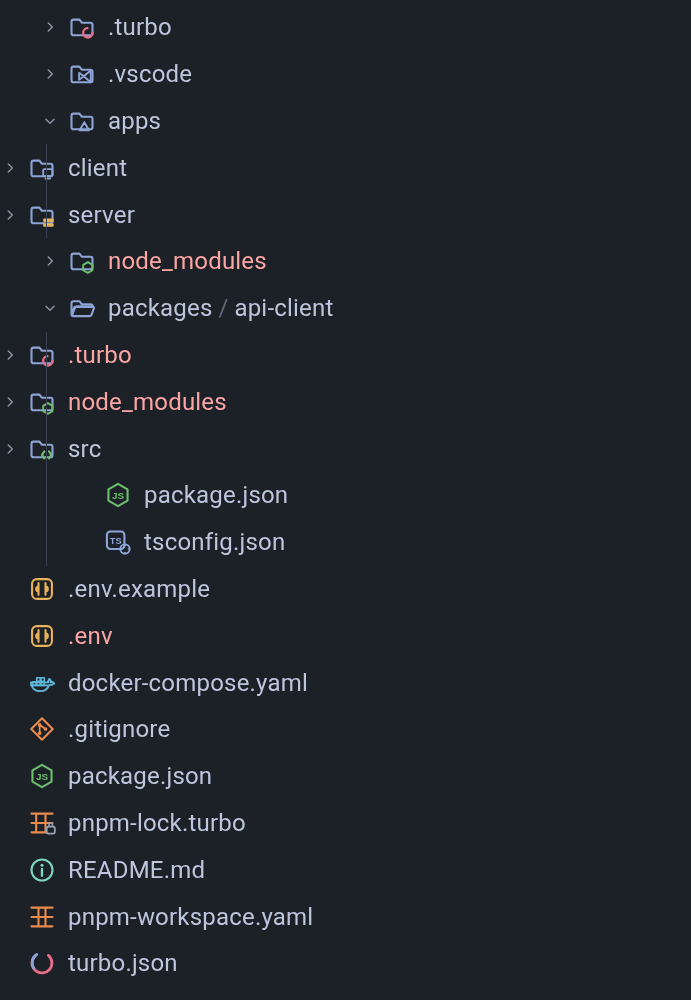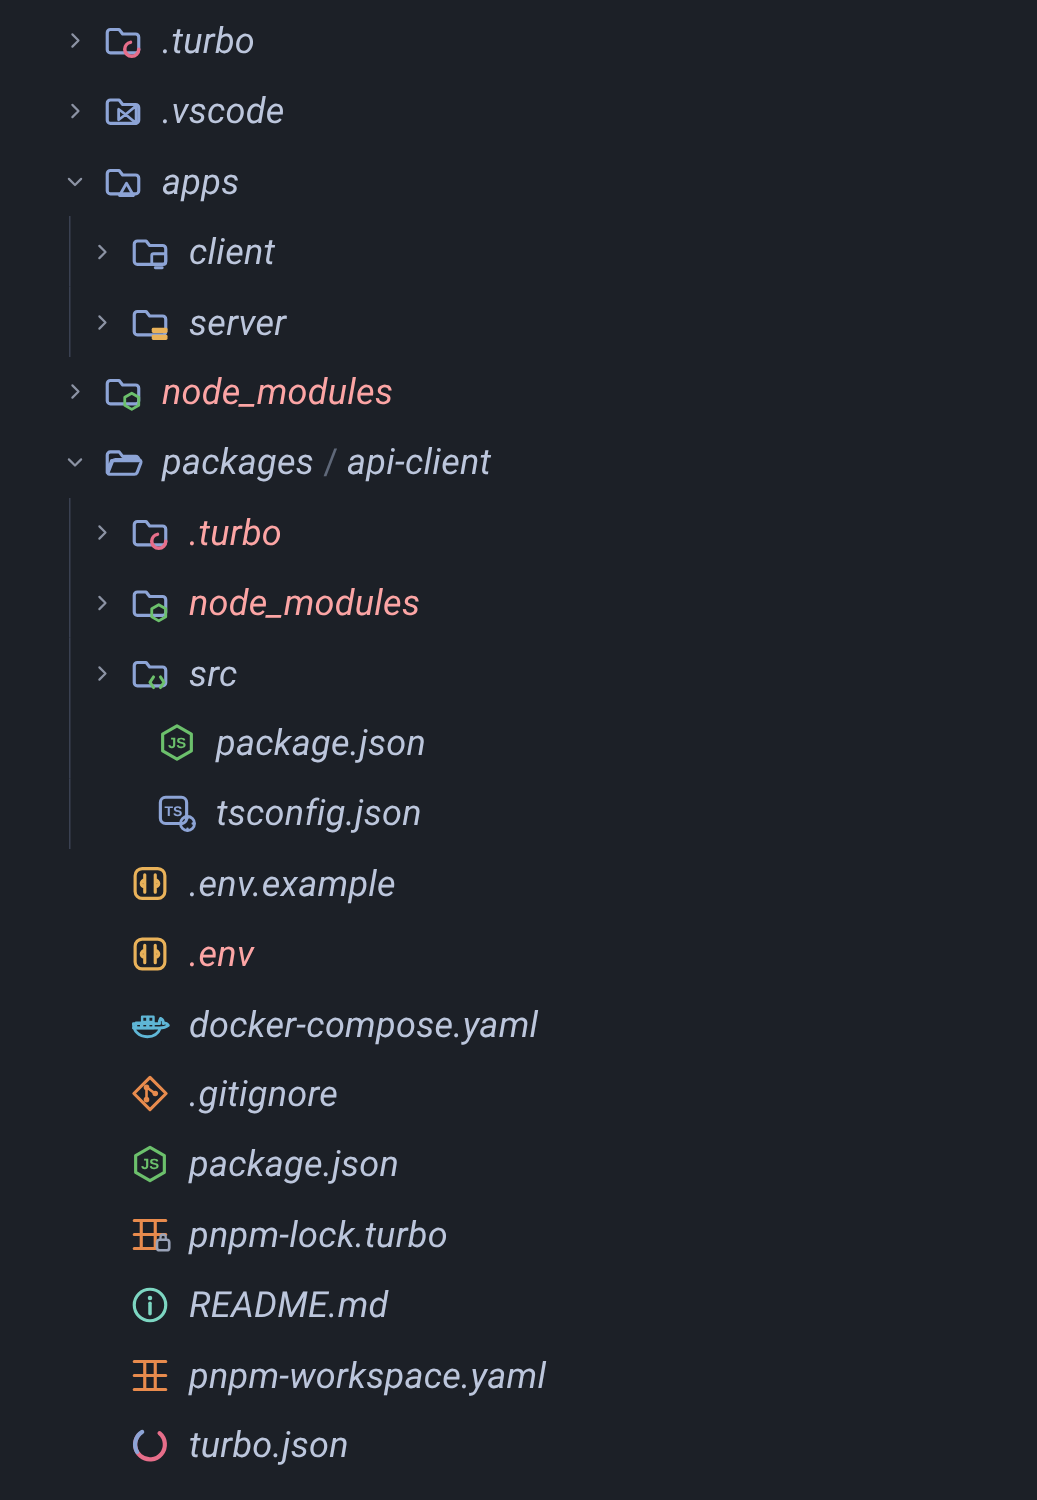--- a/index.html
+++ b/index.html
@@ -31,33 +31,33 @@
   }
   .icon {
     width: 30px;
     height: 30px;
     margin-left: 8px;
     margin-right: 10px;
     display: flex;
     align-items: center;
     flex-shrink: 0;
   }
-  .label { font-weight: 450; letter-spacing: 0.2px; font-style: italic; }
+  .label { font-weight: 450; letter-spacing: 0.2px; }
   .muted { color: #fca5a5; }
   .bright { color: #bcc6dc; }
   .sep { color: #5f6879; margin: 0 6px; }
   .guide {
     position: absolute;
     width: 1px;
     background: #3a4152;
     top: 0; bottom: 0;
   }
   
   .d0 { padding-left: 40px; }
-  .d1 { padding-left: 58px; }
+  .d1 { }
   .d2 { padding-left: 76px; }
   .noarrow .chev { visibility: hidden; }
 </style>
 </head>
 <body>
 
 <div id="tree">
     <div class="row d0">
       <span class="chev">
         <svg width="14" height="14" viewBox="0 0 24 24">

